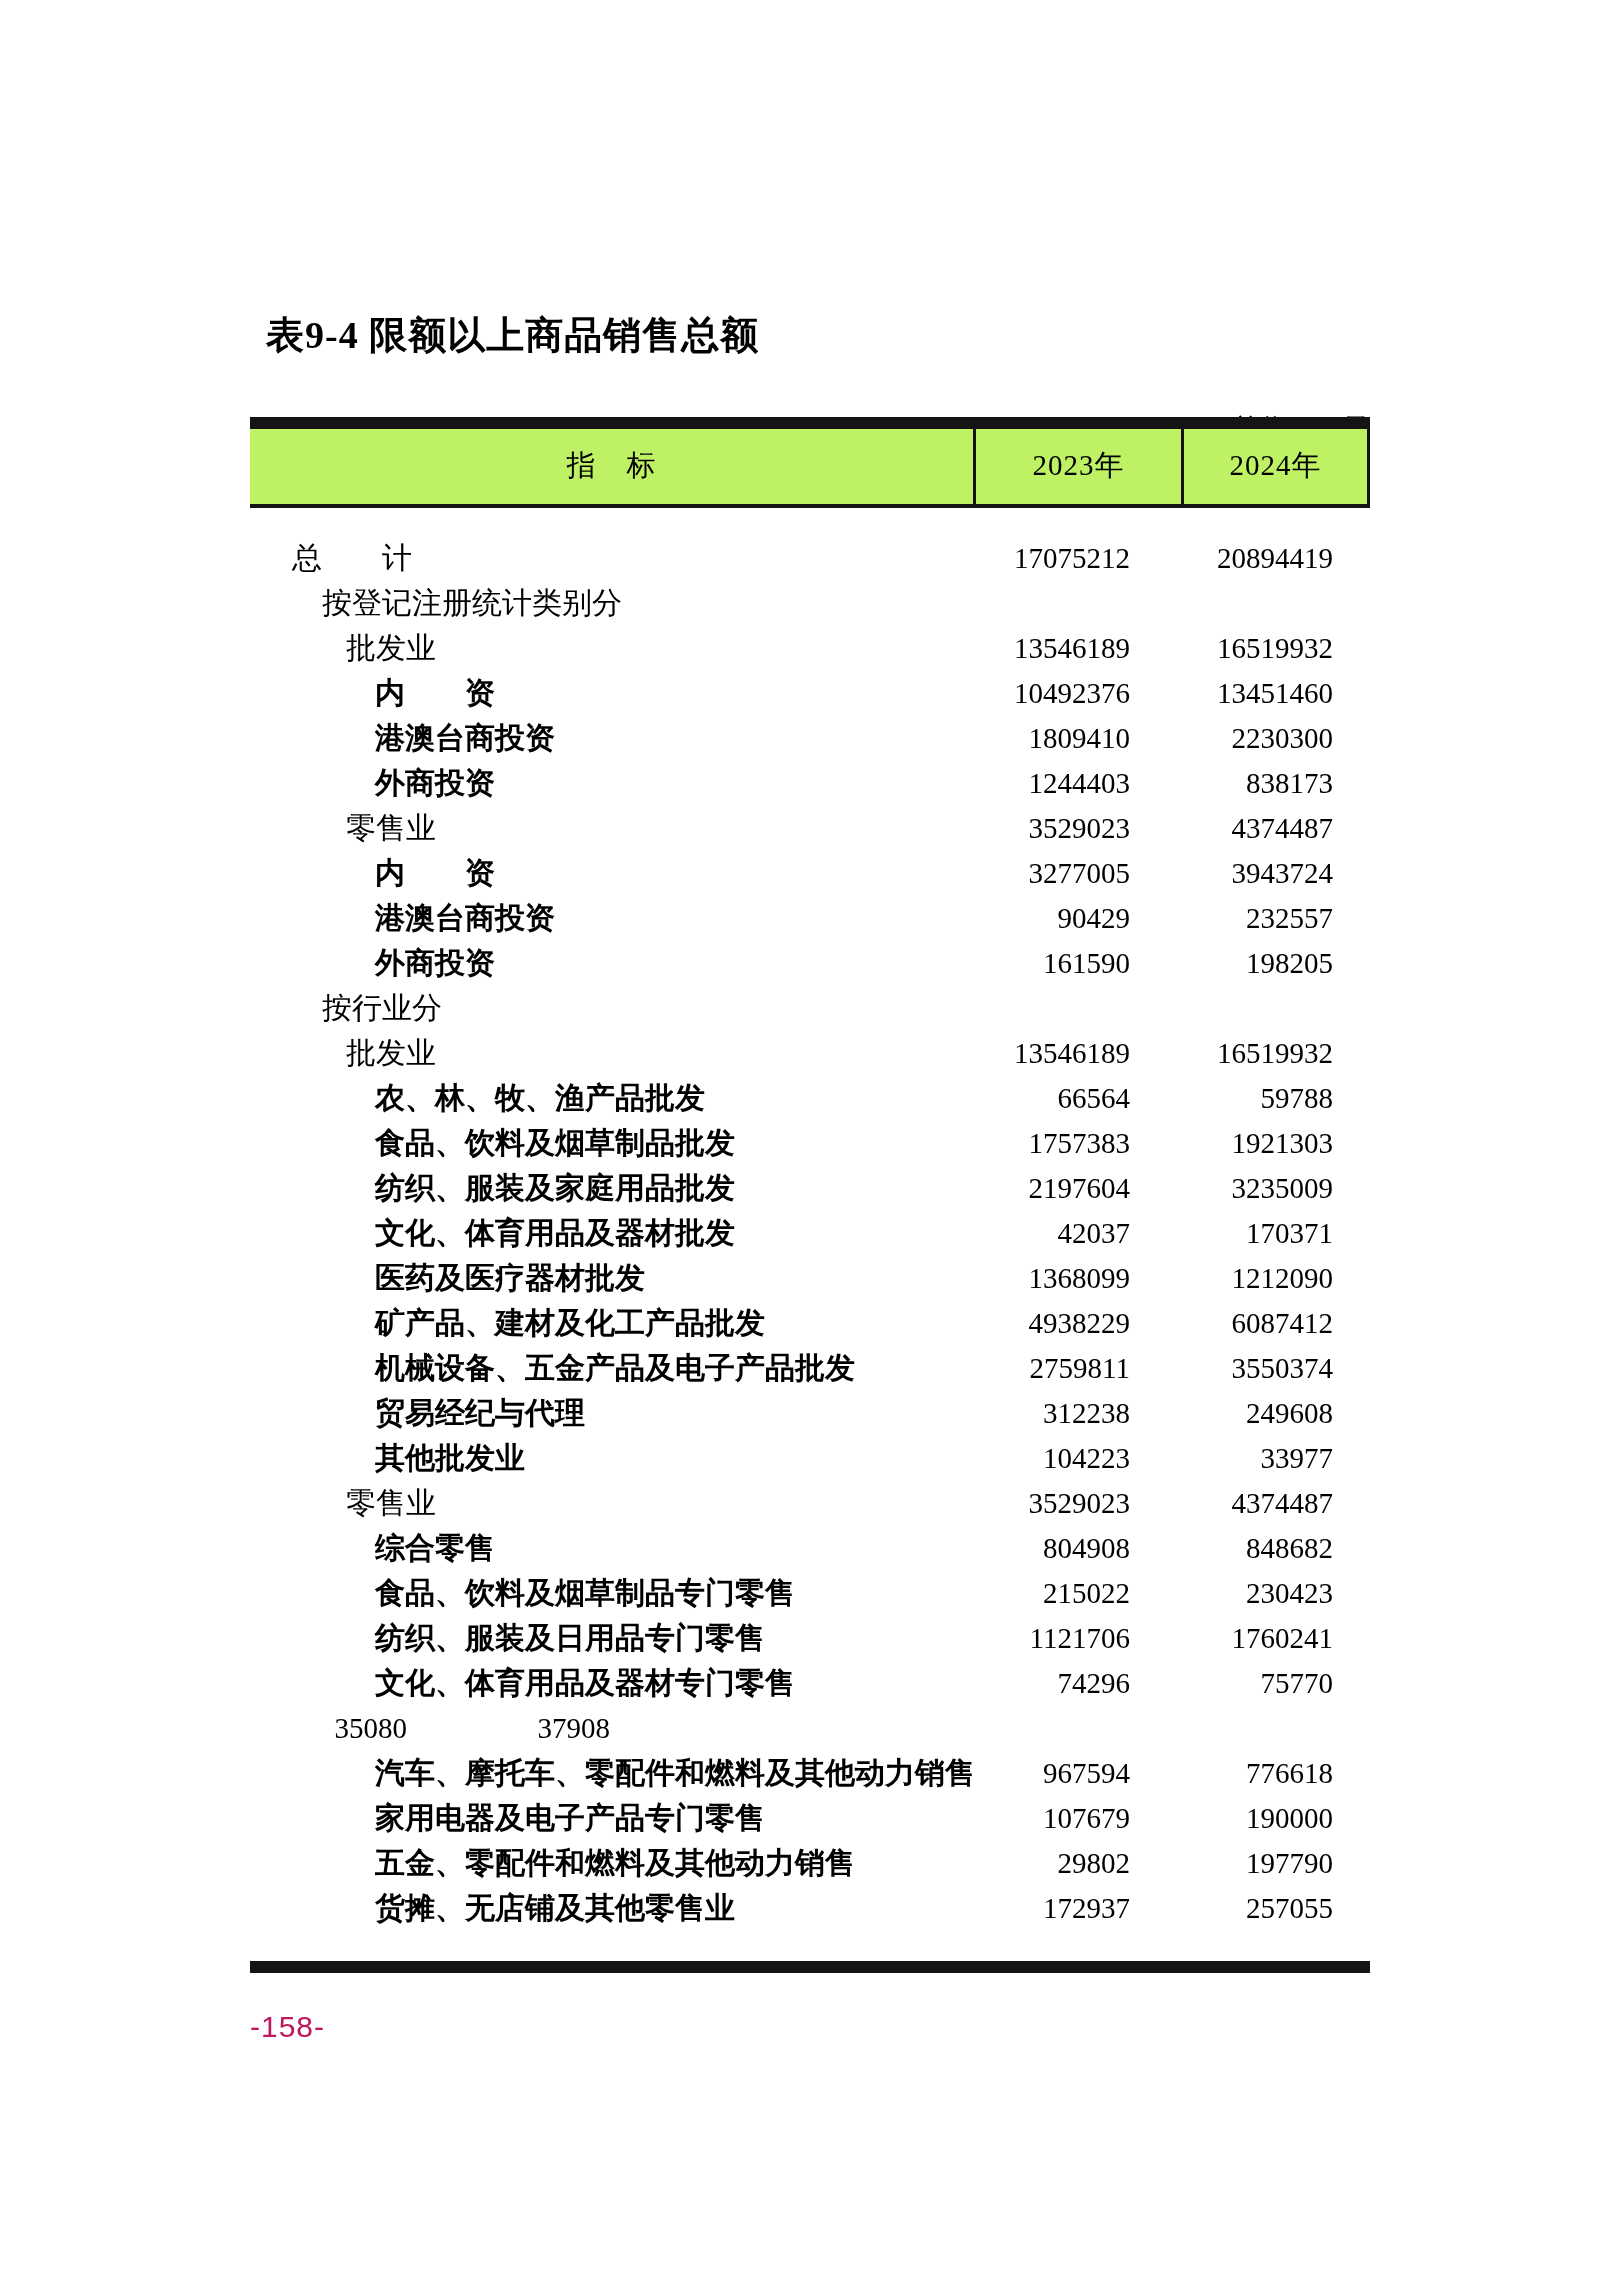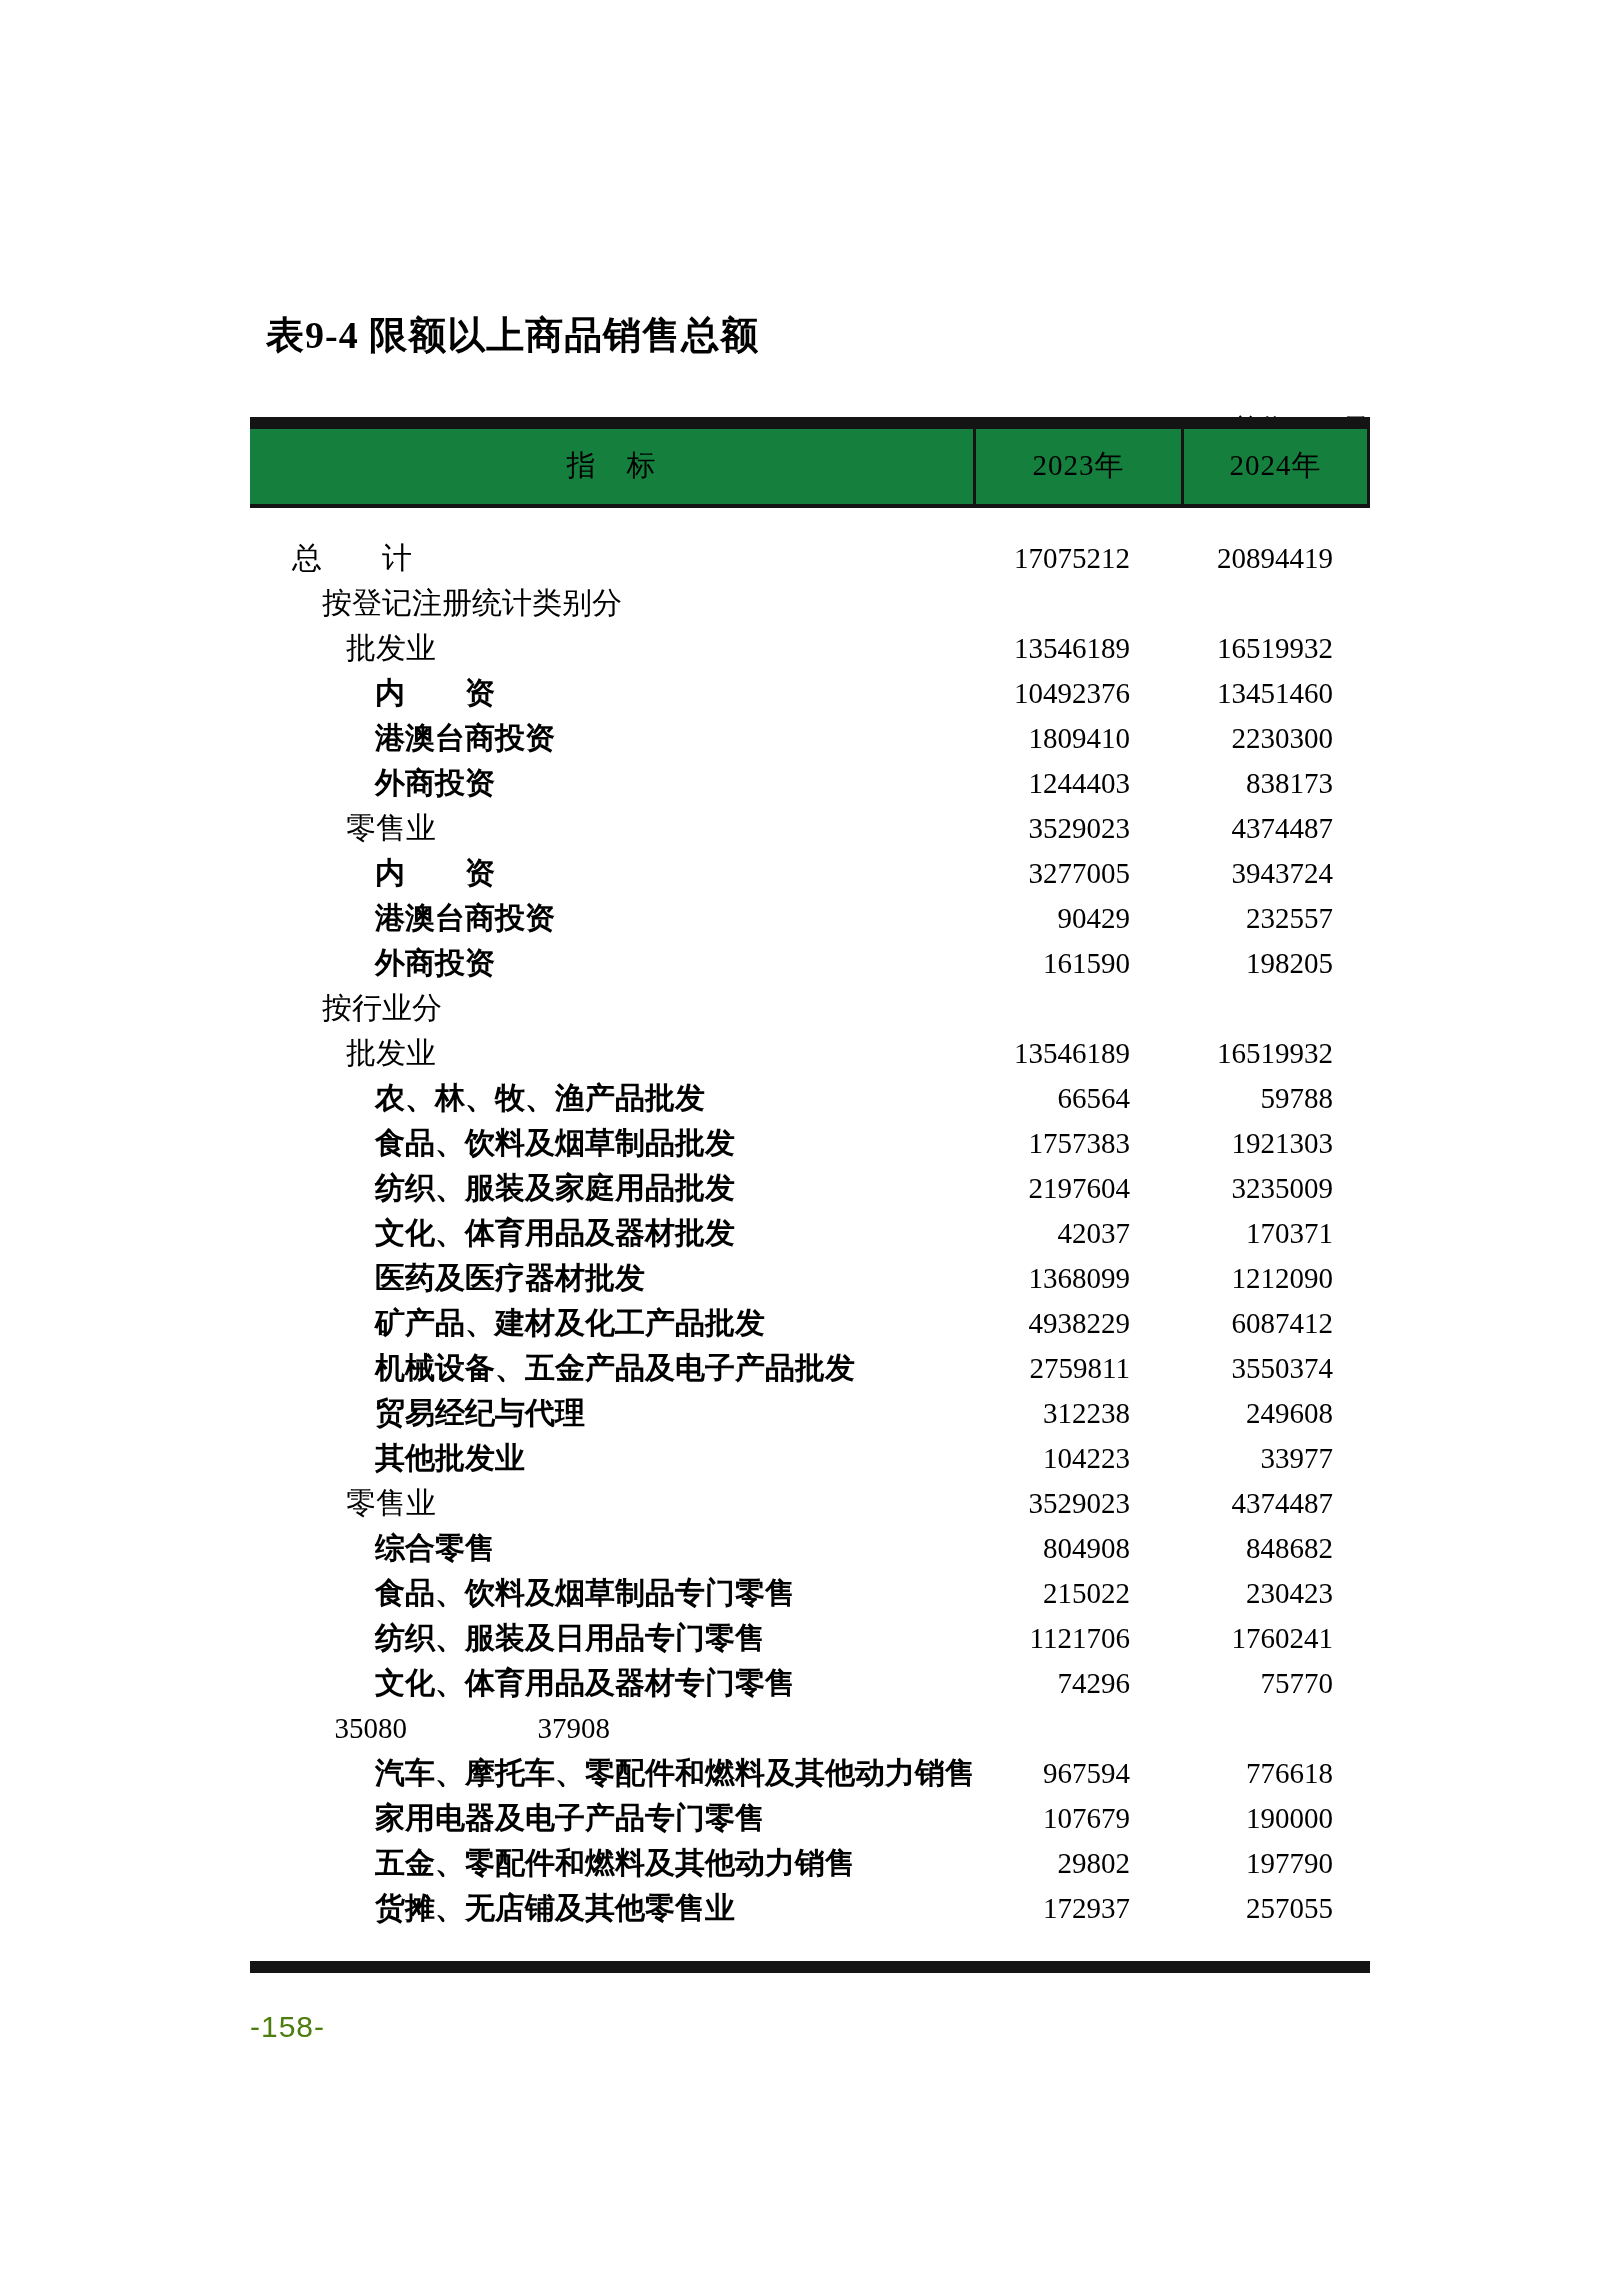--- a/index.html
+++ b/index.html
@@ -40,21 +40,21 @@
     top: 417px;
     width: 1120px;
   }
   .t-border {
     height: 11.8px;
     background: #141414;
   }
   .t-head {
     display: flex;
     height: 75px;
-    background: #15803d;
+    background: #bef264;
     border-bottom: 4.9px solid #141414;
   }
   .th {
     box-sizing: border-box;
     display: flex;
     align-items: center;
     justify-content: center;
     font-size: 29px;
     letter-spacing: 1px;
   }
@@ -87,21 +87,21 @@
   .ind-1 { padding-left: 42px; }
   .ind-2 { padding-left: 72px; }
   .ind-3 { padding-left: 96px; }
   .ind-4 { padding-left: 125px; font-weight: bold; }
   .page-number {
     position: absolute;
     left: 250px;
     top: 2010px;
     font-family: "Liberation Sans", "DejaVu Sans", sans-serif;
     font-size: 30px;
-    color: #4d7c0f;
+    color: #be185d;
     letter-spacing: 1px;
   }
 </style>
 </head>
 <body>
 
 <h1 class="page-title">表9-4 限额以上商品销售总额</h1>
 
 <div class="unit-note">单位：万元</div>
 

